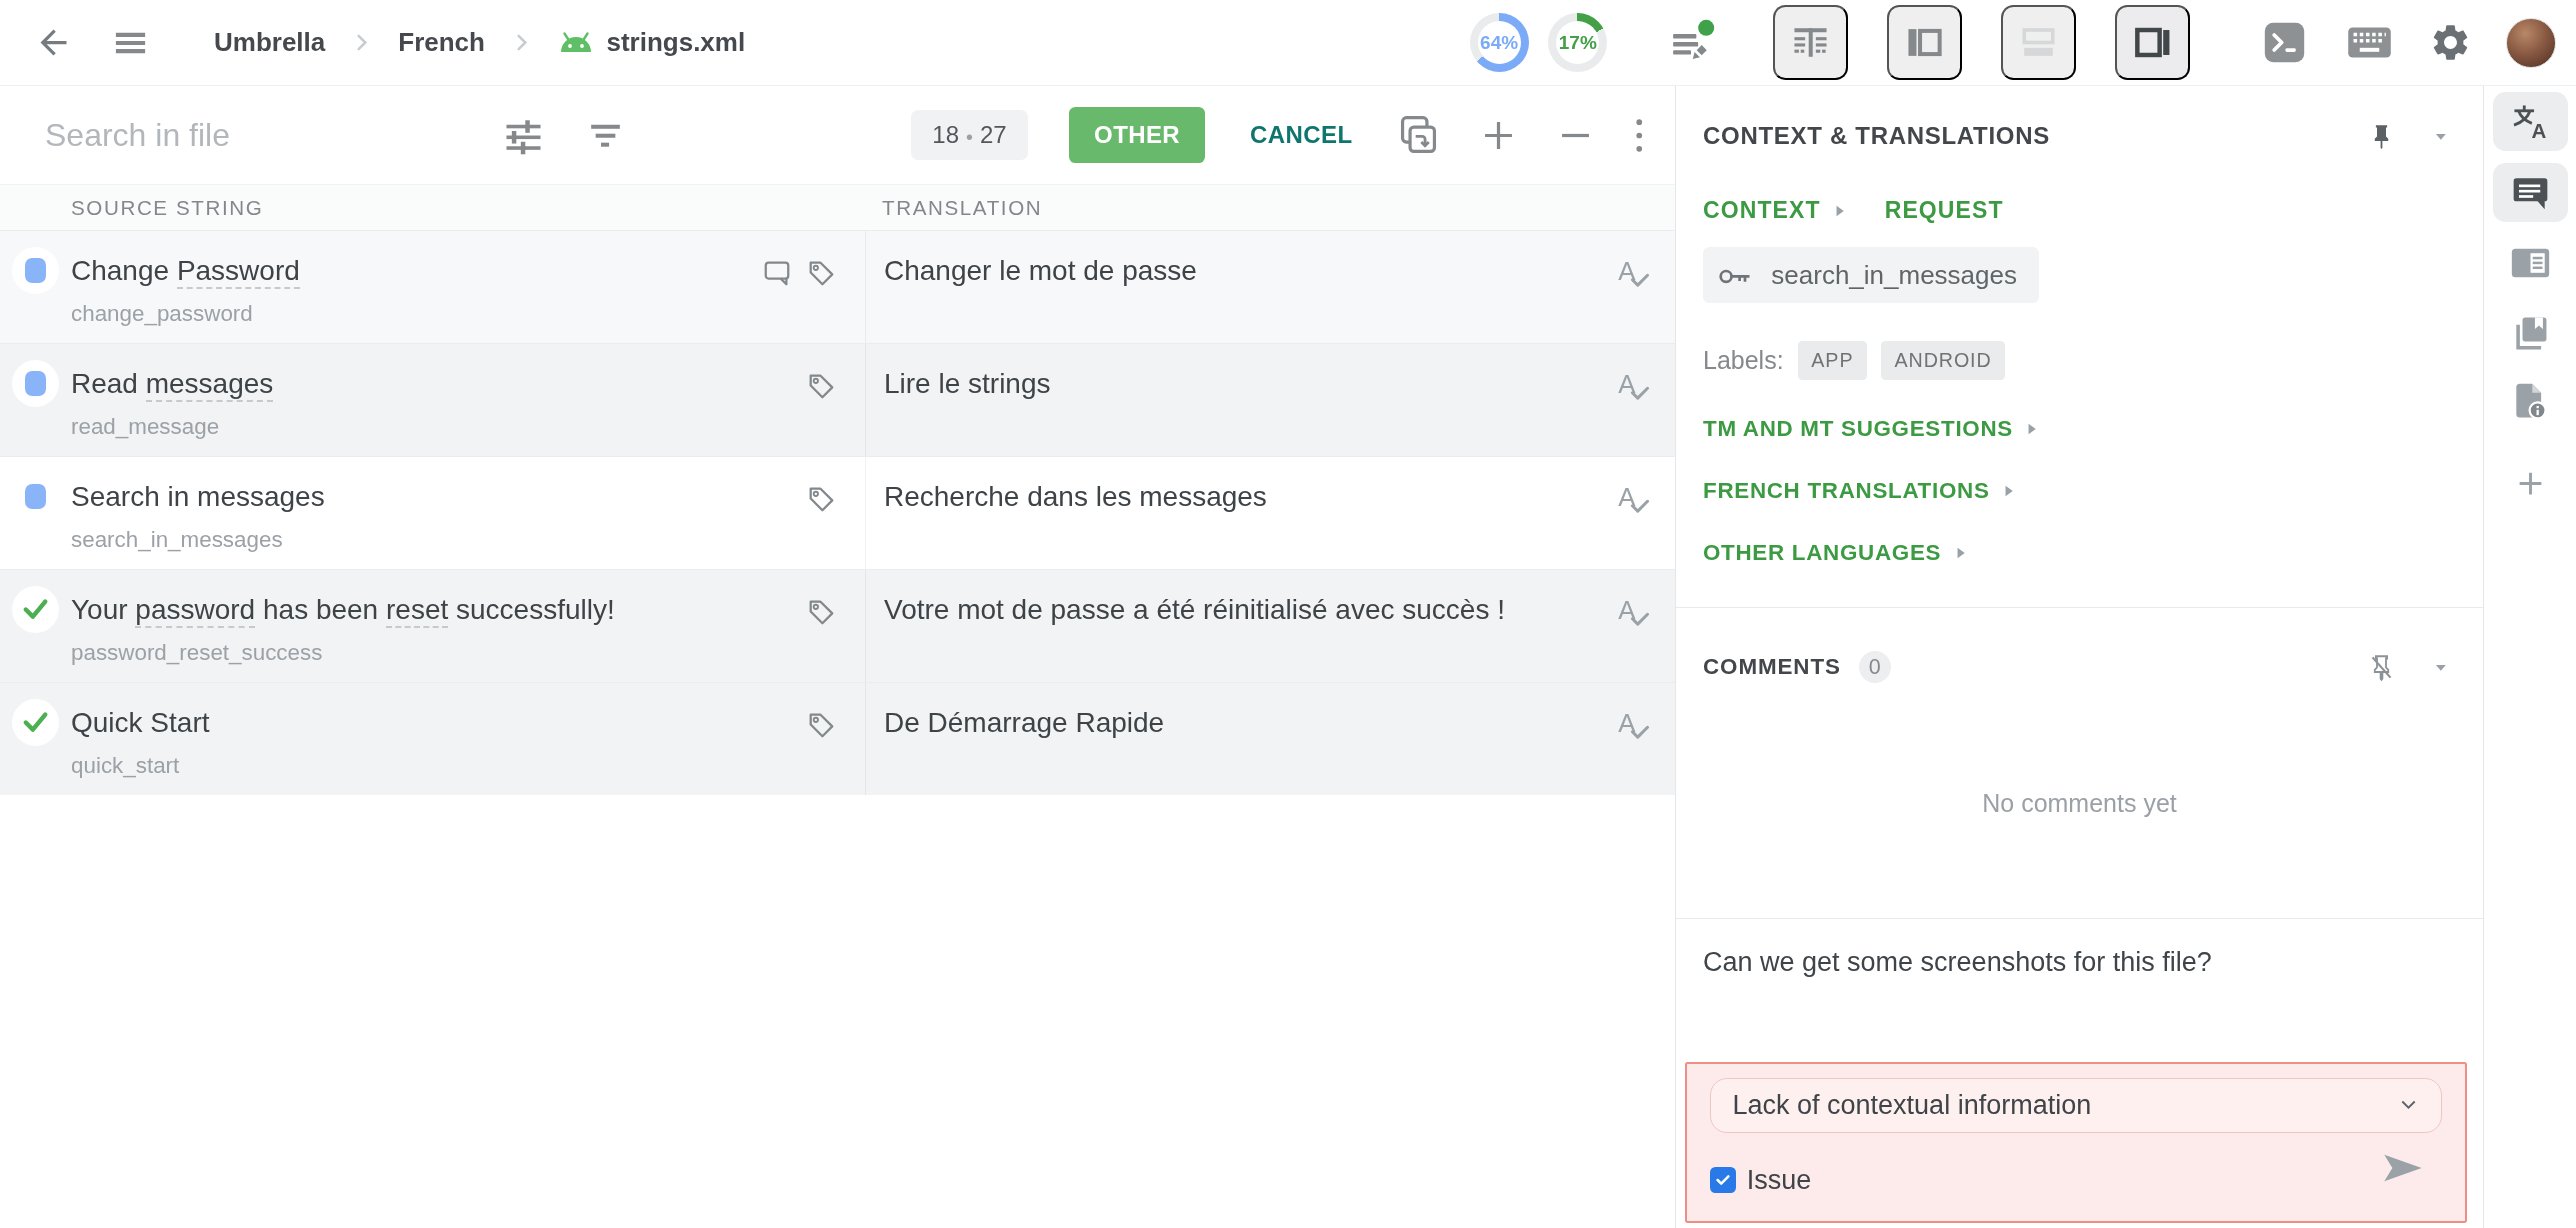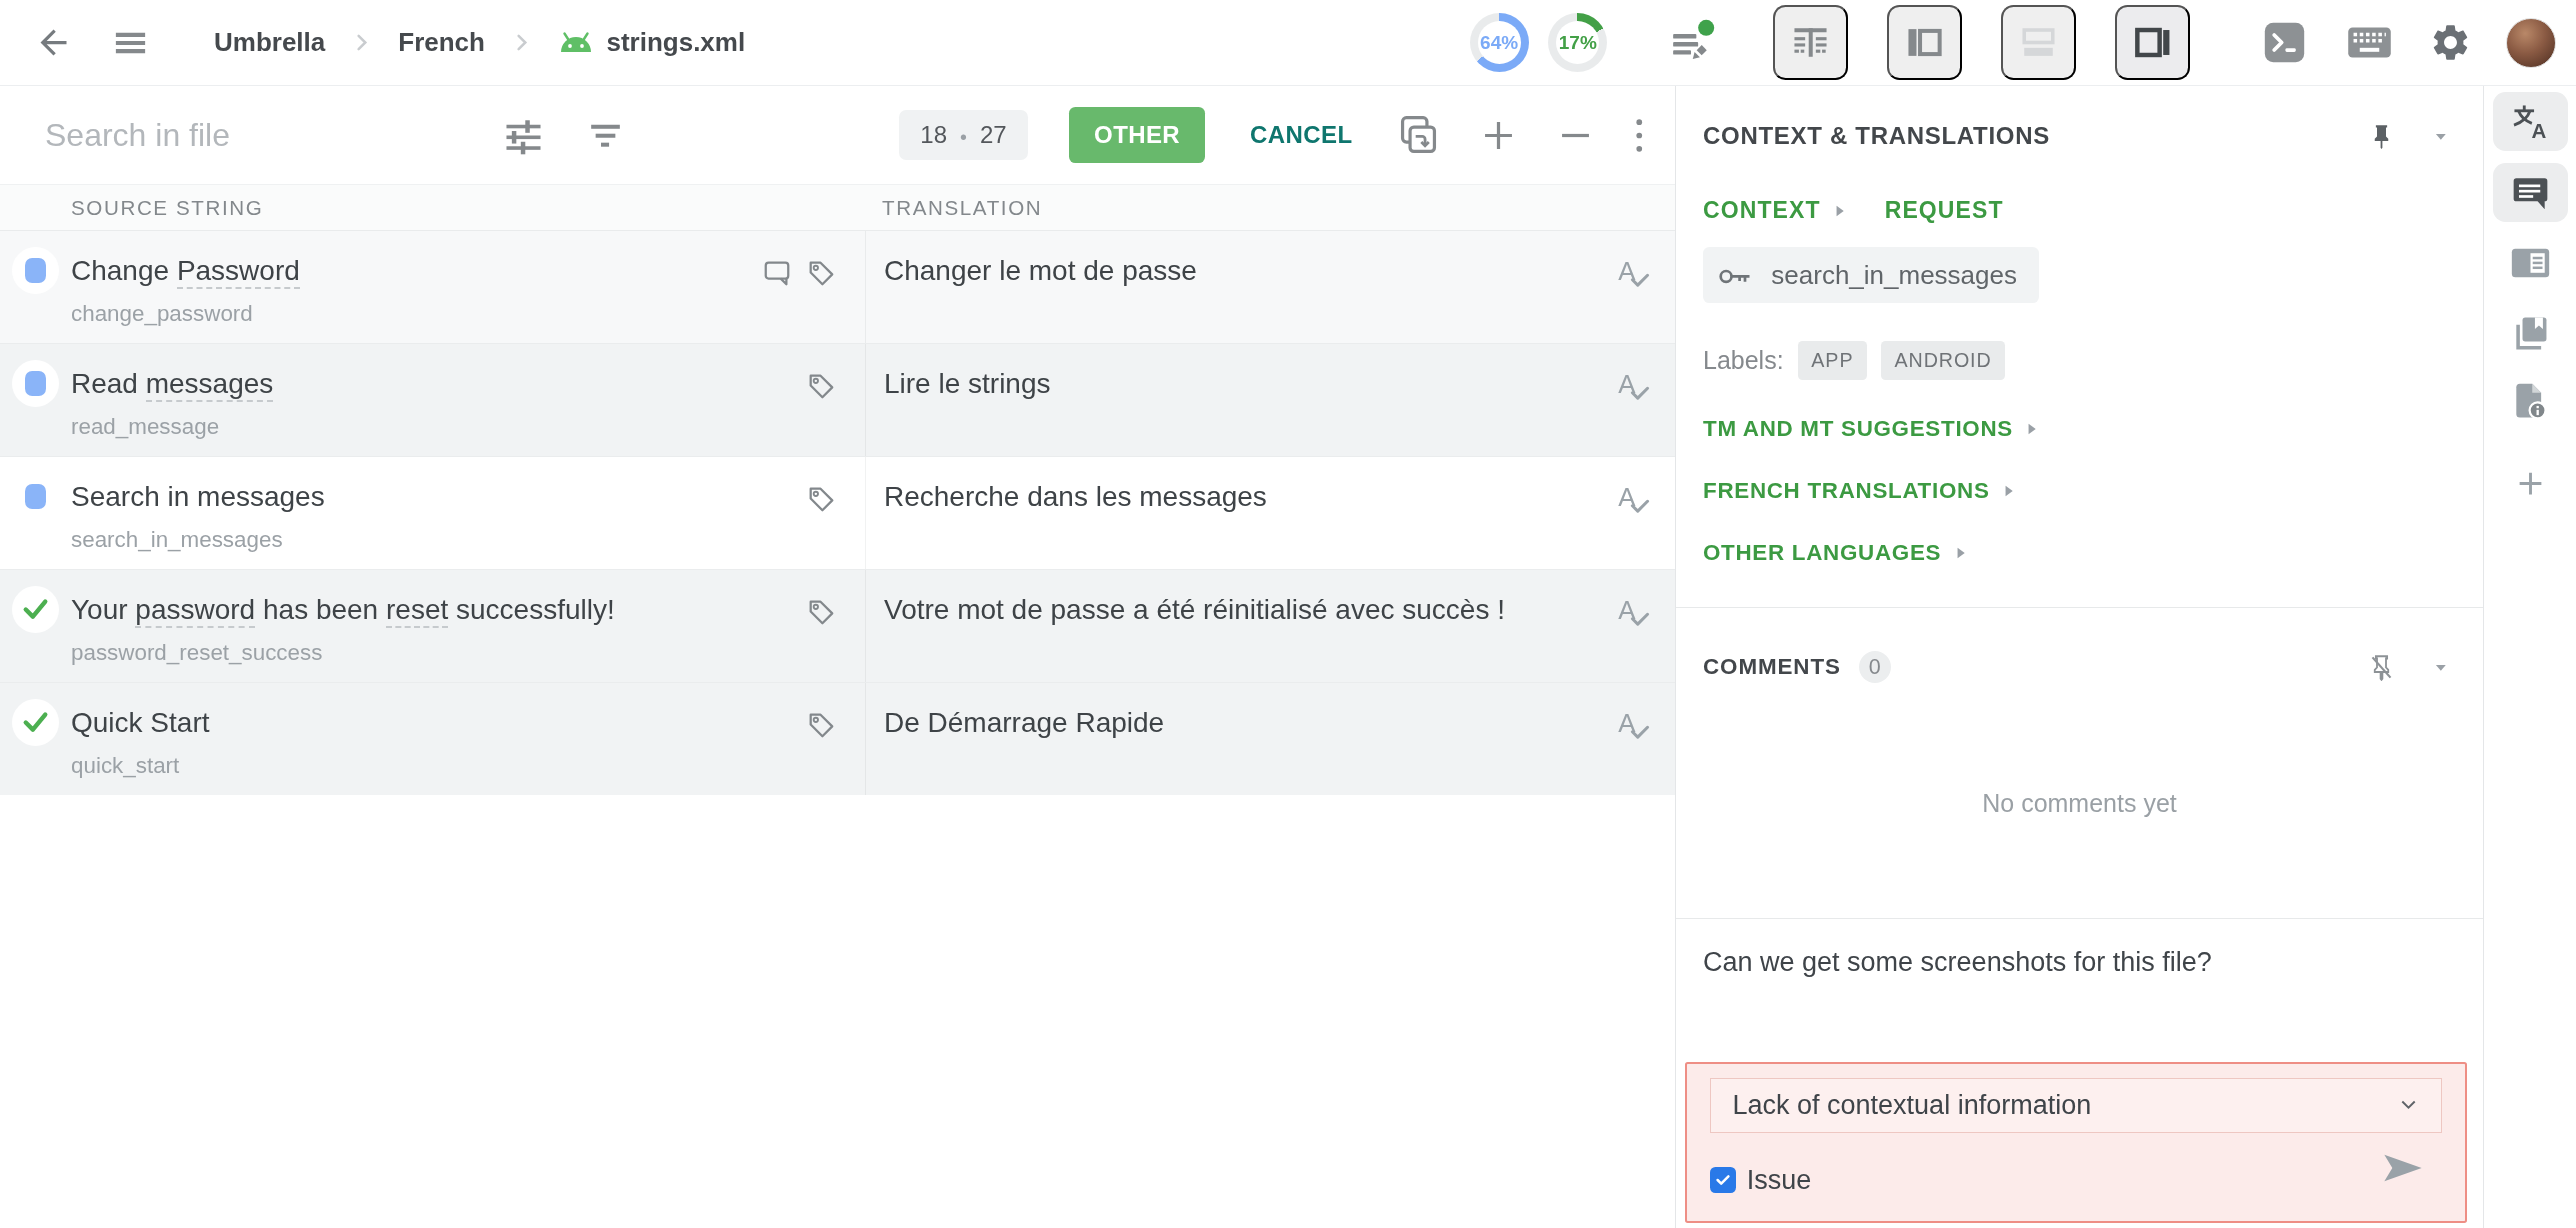--- a/index.html
+++ b/index.html
@@ -36,21 +36,21 @@
   .railbar { flex:1; border-left:1.8px solid #e4e6e8; display:flex; flex-direction:column; align-items:center; background:#fff; }
 
   
   .toolbar { height:98px; display:flex; align-items:center; padding:0 30px 0 45px; }
   .search-input { border:none; outline:none; font-size:32px; color:#45494d; width:394px; font-family:inherit; }
   .search-input::placeholder { color:#b3b7bb; }
   .tool-icn { background:none; border:none; cursor:pointer; }
   .sliders-btn { margin-left:63px; }
   .filter-btn { margin-left:39px; }
   .tb-spacer { flex:1; }
-  .counter-pill { background:#f0f2f3; border-radius:7.2px; padding:10.7px 21.5px; font-size:24px; color:#53575b; display:flex; gap:13px; align-items:flex-end; }
+  .counter-pill { background:#f0f2f3; border-radius:7.2px; padding:10.7px 21.5px; font-size:24px; color:#53575b; display:flex; gap:7px; align-items:flex-end; }
   .counter-pill .dot { color:#9aa0a5; font-size:19.7px; }
   .save-btn { margin-left:41px; background:#68b96c; color:#fff; font-weight:700; font-size:24px; letter-spacing:0.4px; border:none; border-radius:6.3px; padding:14.3px 25px; cursor:pointer; font-family:inherit; }
   .cancel-btn { margin-left:45px; background:none; border:none; color:#0f766e; font-weight:700; font-size:24px; letter-spacing:0.4px; cursor:pointer; font-family:inherit; }
   .copy-btn { margin-left:43px; }
   .plus-btn { margin-left:36px; }
   .minus-btn { margin-left:34px; }
   .kebab-btn { margin-left:36px; }
 
   
   .thead { height:47px; background:#fafbfb; border-top:0.9px solid #eff1f2; border-bottom:0.9px solid #e9ebec; display:flex; align-items:center; font-size:20.6px; letter-spacing:1.6px; color:#83888c; }
@@ -96,21 +96,21 @@
   .sect { display:flex; align-items:center; gap:12.5px; margin:36px 0 0 27px; background:none; border:none; cursor:pointer; font-family:inherit; font-size:22.4px; font-weight:700; letter-spacing:0.7px; color:#3c9a42; }
   .divider { border-top:1.8px solid #e7e9ea; margin-top:41px; }
   .comments-head { display:flex; align-items:center; padding:43px 32px 0 27px; }
   .comments-title { font-size:22.4px; font-weight:700; letter-spacing:0.9px; color:#43474b; }
   .count-badge { margin-left:18px; background:#eceeef; border-radius:50%; width:32px; height:32px; display:flex; align-items:center; justify-content:center; font-size:21.5px; color:#85898d; }
   .no-comments { text-align:center; font-size:25px; color:#9aa0a5; margin-top:106px; }
   .divider2 { border-top:1.8px solid #e7e9ea; margin-top:100px; }
   .draft { padding:25px 27px 0 27px; font-size:27px; color:#3f4449; line-height:36px; min-height:107px; cursor:text; }
 
   .issue-box { position:absolute; left:9px; right:16px; bottom:5.4px; height:161px; background:#fcebea; border:2.7px solid #ee8e85; border-radius:2.7px; padding:14.3px 23px 0 23px; }
-  .issue-select { height:55px; background:#fdf0ef; border:1.8px solid #eec7c2; border-radius:0; display:flex; align-items:center; padding:0 21.5px; cursor:pointer; }
+  .issue-select { height:55px; background:#fdf0ef; border:1.8px solid #eec7c2; border-radius:17px; display:flex; align-items:center; padding:0 21.5px; cursor:pointer; }
   .issue-select .val { flex:1; font-size:27px; color:#3f4449; }
   .issue-row { display:flex; align-items:center; margin-top:32px; }
   .checkbox { width:26px; height:26px; border-radius:5.4px; background:#2979e8; display:flex; align-items:center; justify-content:center; cursor:pointer; flex:none; }
   .issue-lbl { font-size:27px; color:#3f4449; margin-left:10.7px; }
   .send-btn { position:absolute; right:38px; bottom:29px; background:none; border:none; cursor:pointer; }
 
   
   .rail-btn { width:75px; height:59px; border-radius:12.5px; display:flex; align-items:center; justify-content:center; background:none; border:none; cursor:pointer; }
   .rail-btn.active { background:#ecedee; }
   .rb1 { margin-top:6.3px; } .rb2 { margin-top:11.6px; } .rb3 { margin-top:21.5px; height:39px; } .rb4 { margin-top:32px; height:39px; } .rb5 { margin-top:29px; height:39px; } .rb6 { margin-top:47px; height:30px; }

